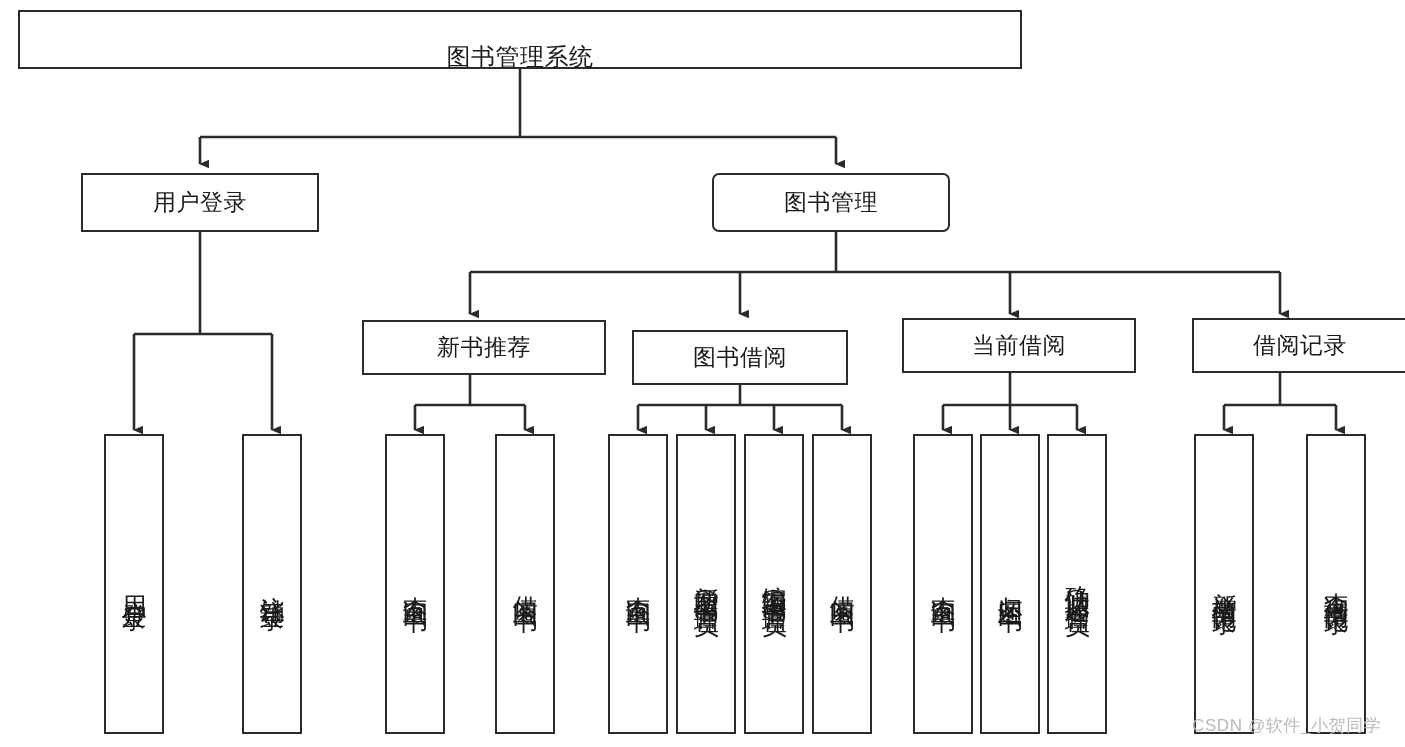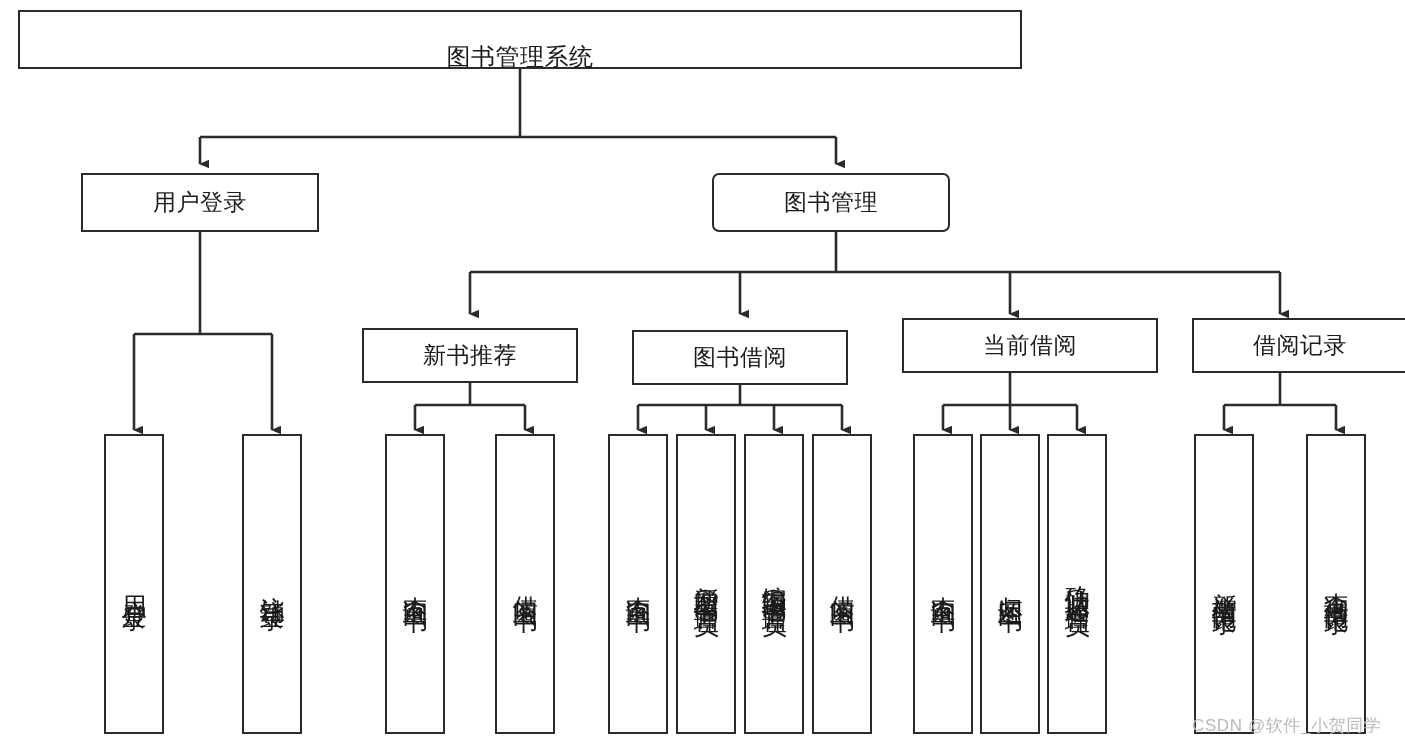--- a/index.html
+++ b/index.html
@@ -134,29 +134,29 @@
   </div>
 
   <div class="node horiz" style="left:81px; top:173px; width:238px; height:59px;">
     <span class="node-label">用户登录</span>
   </div>
 
   <div class="node horiz" style="left:712px; top:173px; width:238px; height:59px;border-radius:7px;">
     <span class="node-label">图书管理</span>
   </div>
 
-  <div class="node horiz" style="left:362px; top:328px; width:216px; height:55px;">
+  <div class="node horiz" style="left:362px; top:320px; width:244px; height:55px;">
     <span class="node-label">新书推荐</span>
   </div>
 
   <div class="node horiz" style="left:632px; top:318px; width:216px; height:55px;margin-top:12px;">
     <span class="node-label">图书借阅</span>
   </div>
 
-  <div class="node horiz" style="left:902px; top:318px; width:256px; height:55px;">
+  <div class="node horiz" style="left:902px; top:318px; width:234px; height:55px;">
     <span class="node-label">当前借阅</span>
   </div>
 
   <div class="node horiz" style="left:1192px; top:318px; width:216px; height:55px;">
     <span class="node-label">借阅记录</span>
   </div>
 
   <div class="node vert" style="left:104px; top:434px; width:60px; height:300px;">
     <span class="node-label">用户登录</span>
   </div>

